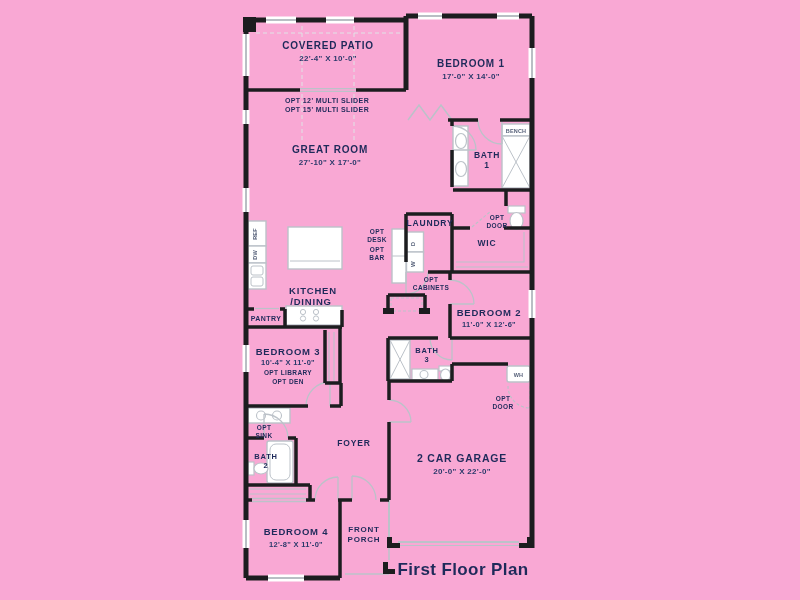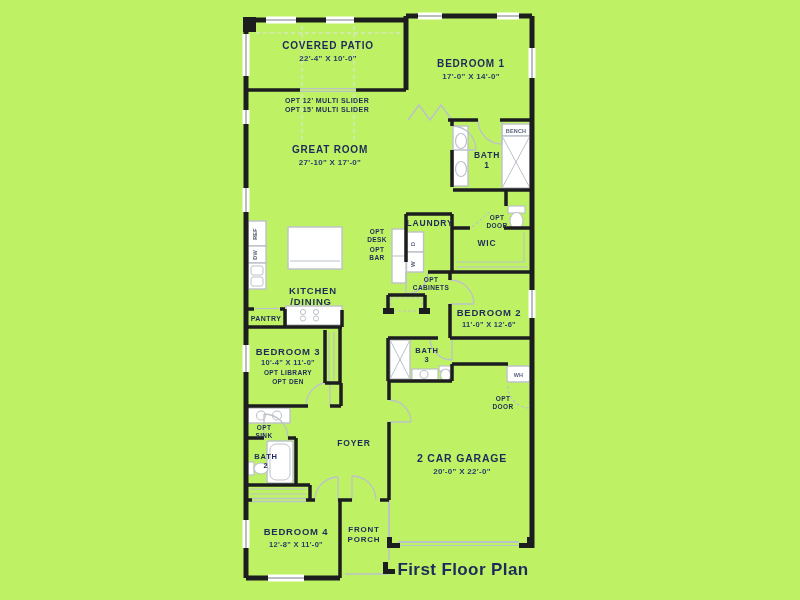--- a/index.html
+++ b/index.html
@@ -1,17 +1,17 @@
 <!DOCTYPE html>
 <html><head>
 <meta charset="utf-8">
 <style>
   html,body{margin:0;padding:0;background:#ffffff;}
   body{width:800px;height:600px;overflow:hidden;font-family:"Liberation Sans",sans-serif;}
-  #plan-stage{width:800px;height:600px;position:relative;background:#bef264;}
+  #plan-stage{width:800px;height:600px;position:relative;background:#f9a8d4;}
   svg text{font-family:"Liberation Sans",sans-serif;fill:#1e2a5a;}
   .room-name{font-weight:bold;letter-spacing:.8px;}
   .room-dims{font-weight:bold;letter-spacing:.3px;fill:#2b3a6b;}
   .small-label{font-weight:bold;letter-spacing:.4px;fill:#1e2a5a;}
   .fixture-label{font-weight:bold;letter-spacing:.2px;fill:#545f78;}
   .title-label{font-weight:bold;letter-spacing:.4px;fill:#1e2a5a;}
   .wall{stroke:#1c1d1f;fill:none;}
   .window-line{stroke:#b9bec4;fill:none;}
   .detail{stroke:#bcc2c9;fill:none;}
   .detail-fill{stroke:#bcc2c9;fill:#ffffff;}

